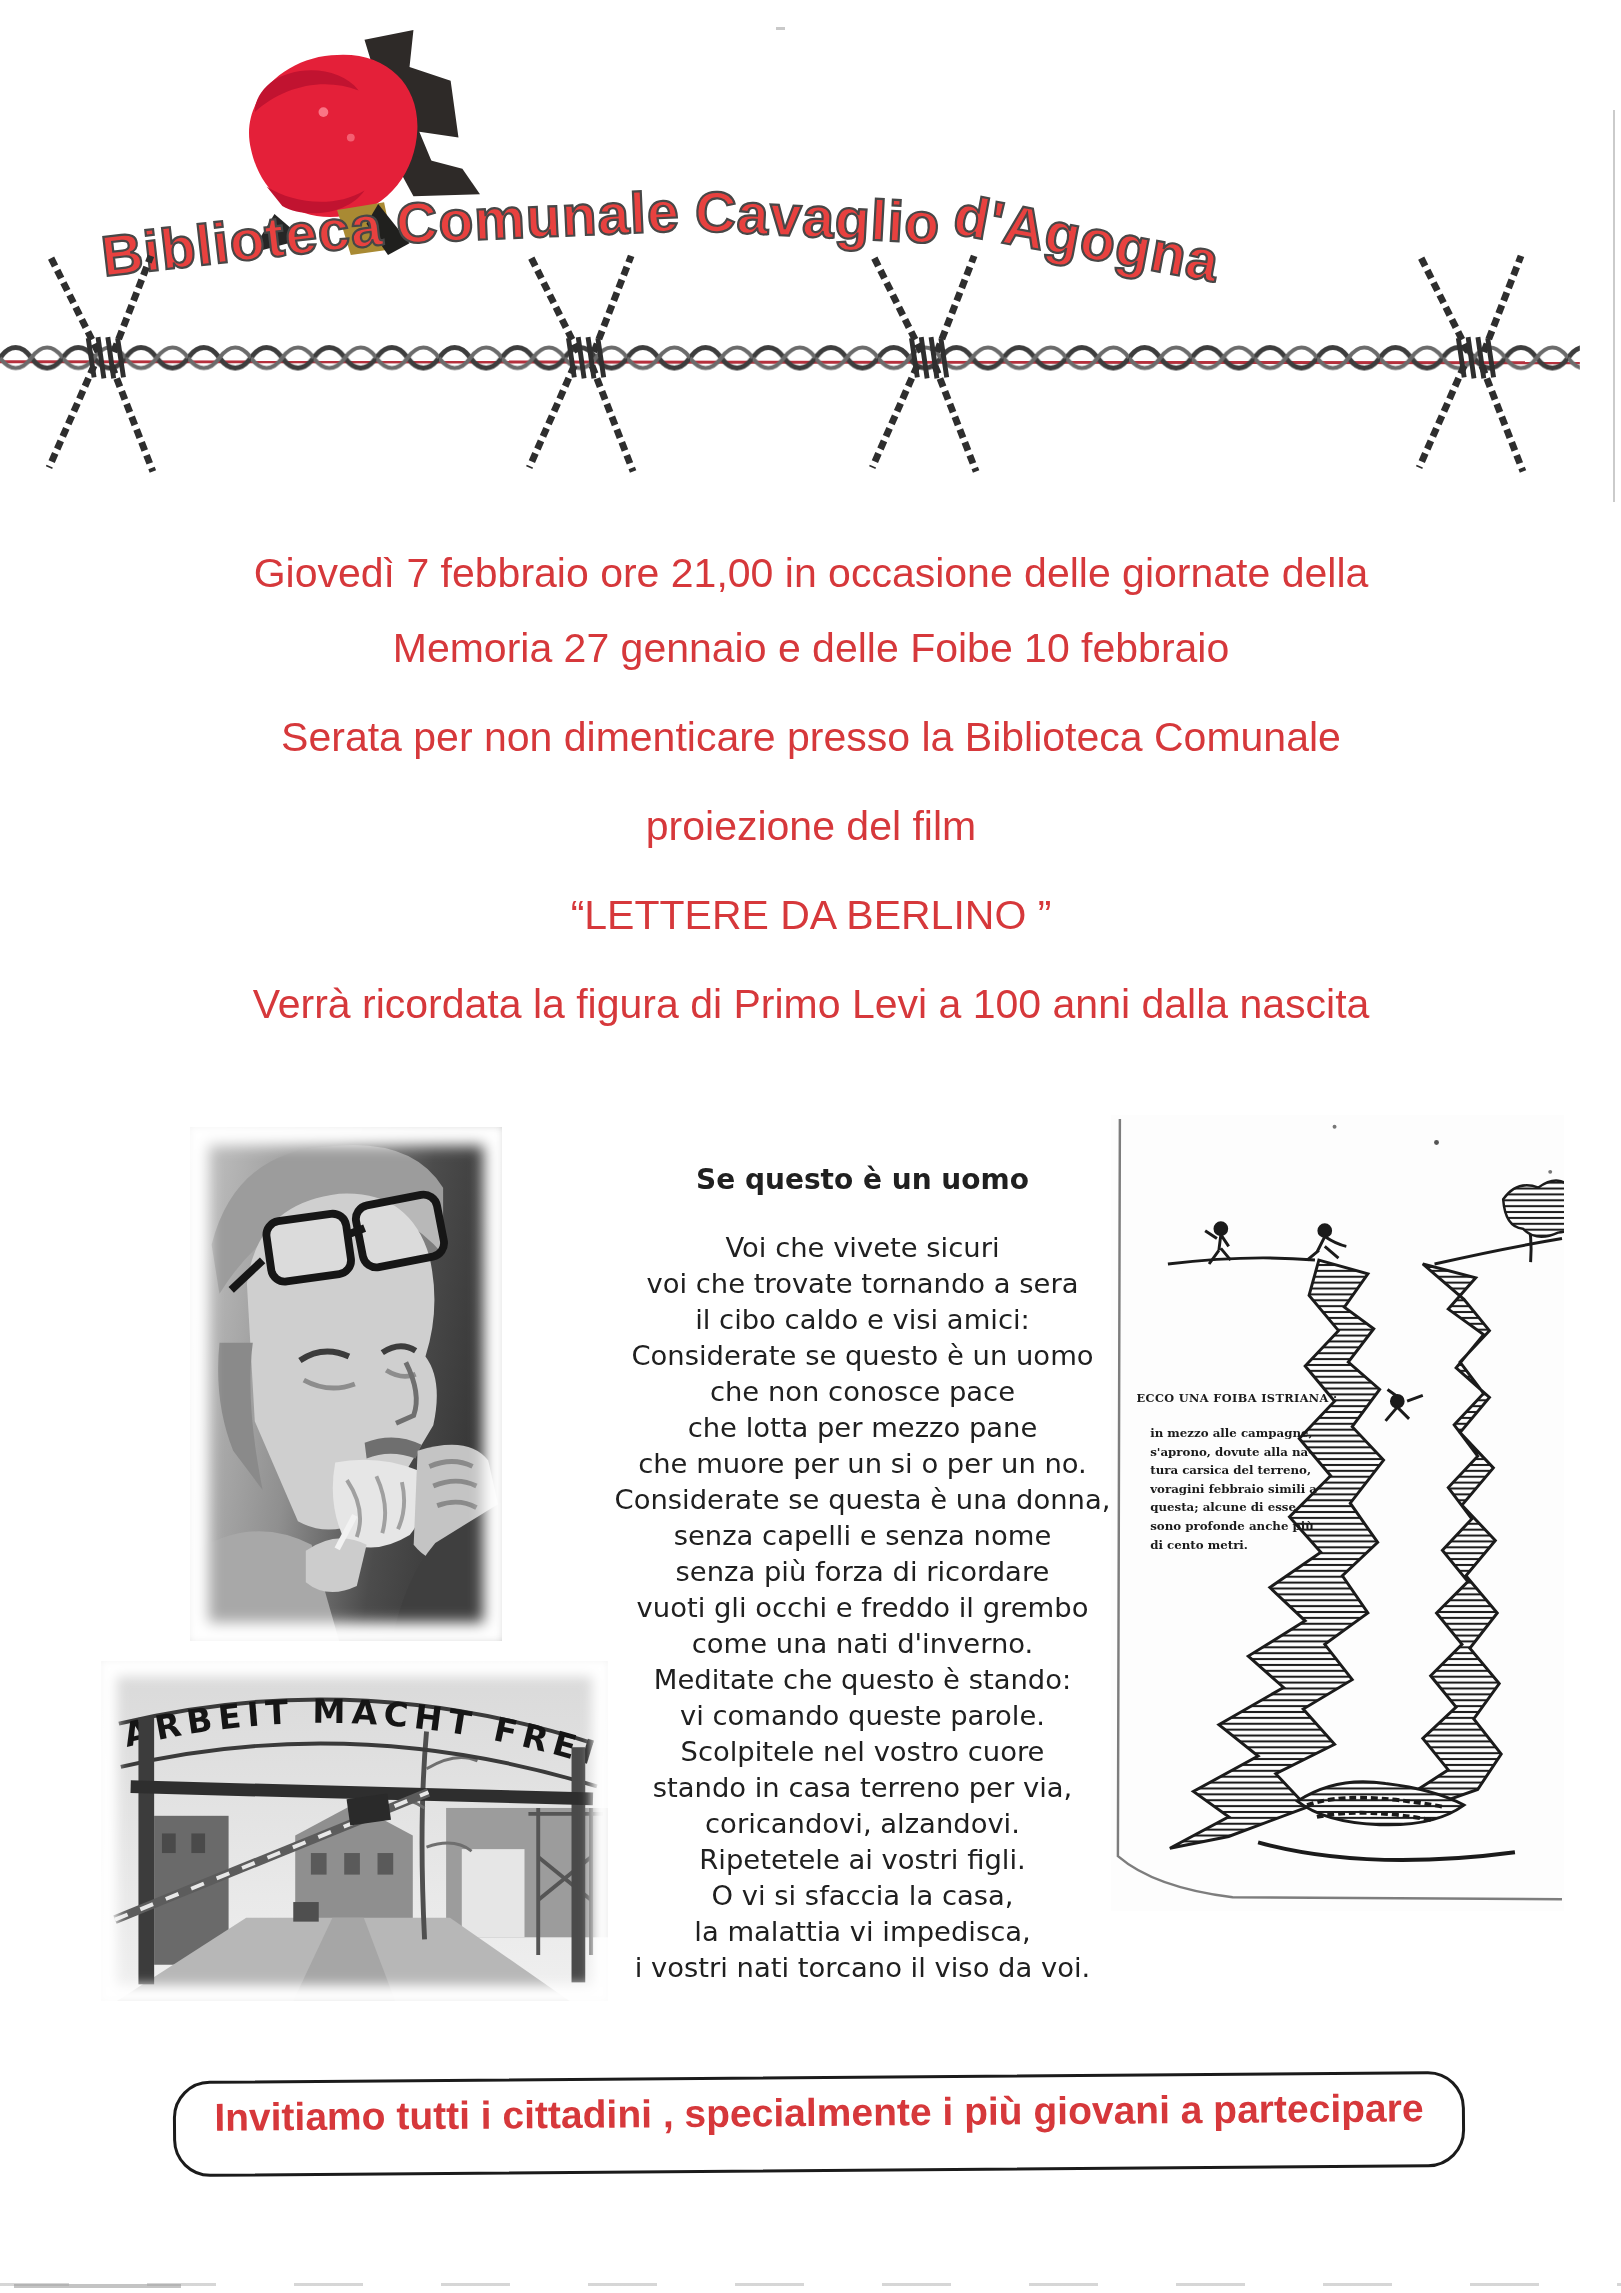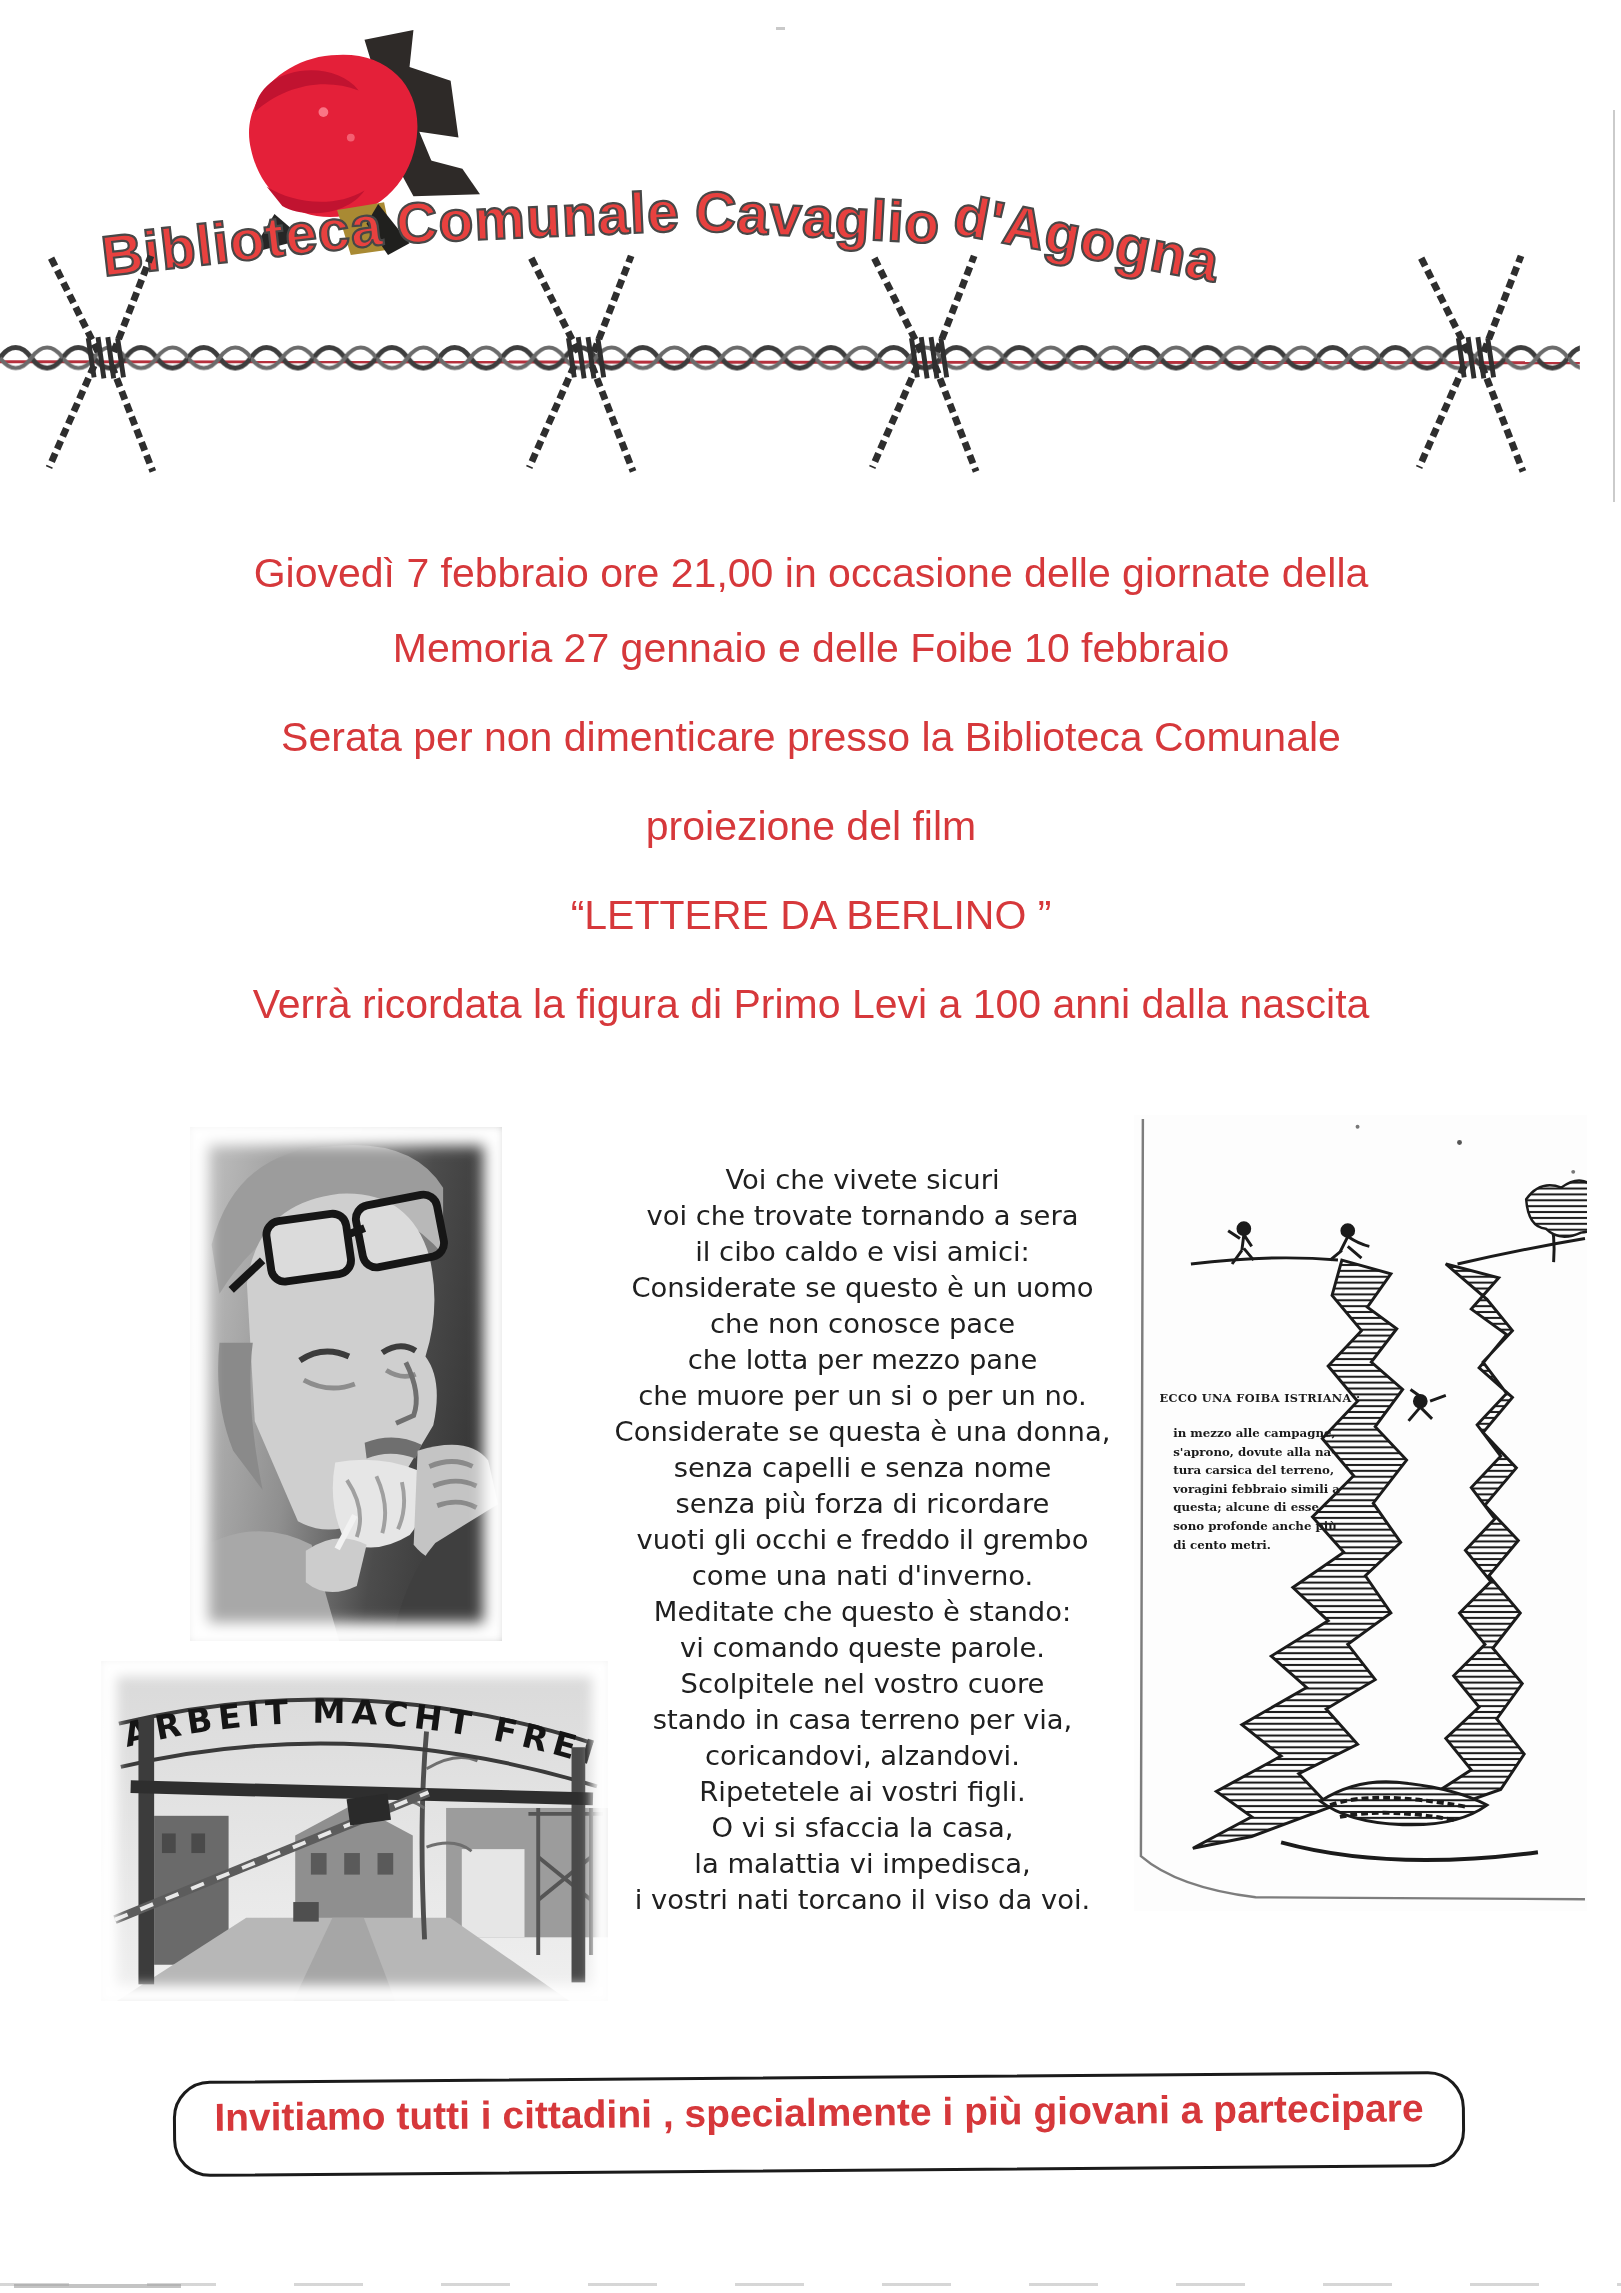--- a/index.html
+++ b/index.html
@@ -38,21 +38,21 @@
     position:absolute; left:490px; top:1162px; width:745px;
     text-align:center; color:#202020;
     font-family:"DejaVu Sans", sans-serif;
     font-size:27.4px; line-height:36px;
   }
   .poem-title { font-weight:700; font-size:28px; margin-bottom:32px; }
 
   
   .levi-photo  { position:absolute; left:190px;  top:1127px; width:312px; height:514px; }
   .gate-photo  { position:absolute; left:101px;  top:1661px; width:507px; height:340px; }
-  .foiba-panel { position:absolute; left:1134px; top:1115px; width:453px; height:796px; }
+  .foiba-panel { position:absolute; left:1111px; top:1115px; width:453px; height:796px; }
   .rose { position:absolute; left:157px; top:21.6px; width:323px; height:235px; }
   .wire { position:absolute; left:0; top:245px; width:1621px; height:255px; }
 
   .foiba-caption {
     position:absolute; left:25.5px; top:276px; width:186px;
     font-family:"DejaVu Serif", serif; color:#1b1b1b; font-weight:700;
   }
   .foiba-caption .cap-title { font-size:11.3px; letter-spacing:0.4px; white-space:nowrap; }
   .foiba-caption .cap-body  { margin-top:19px; padding-left:13.7px; font-size:11.8px; line-height:18.6px; }
 
@@ -182,20 +182,21 @@
     <path d="M232,330 q52,-16 72,10 l14,62 -28,42 q-42,8 -62,-18 z" fill="#c4c4c4"></path>
     <path d="M244,346 q24,-10 44,0 M248,366 q24,-10 44,0 M252,386 q22,-8 40,2" stroke="#8a8a8a" stroke-width="5" fill="none"></path>
     <path d="M250,424 L318,382 L318,524 L206,524 q12,-62 44,-100 z" fill="#3f3f3f"></path>
     <path d="M0,436 q62,-42 124,-10 l28,98 L0,524 Z" fill="#a8a8a8"></path>
     <path d="M118,432 q32,-22 62,-6 l-10,42 q-30,14 -52,-4 z" fill="#cccccc"></path>
     <line x1="150" y1="430" x2="168" y2="396" stroke="#f2f2f2" stroke-width="6"></line>
     <rect x="5" y="5" width="308" height="514" fill="none" stroke="#ffffff" stroke-width="28" filter="url(#lv-soft)"></rect>
   </svg>
 
   <div class="poem">
+    <div class="poem-title">Se questo è un uomo</div>
     <div>Voi che vivete sicuri</div>
     <div>voi che trovate tornando a sera</div>
     <div>il cibo caldo e visi amici:</div>
     <div>Considerate se questo è un uomo</div>
     <div>che non conosce pace</div>
     <div>che lotta per mezzo pane</div>
     <div>che muore per un si o per un no.</div>
     <div>Considerate se questa è una donna,</div>
     <div>senza capelli e senza nome</div>
     <div>senza più forza di ricordare</div>

